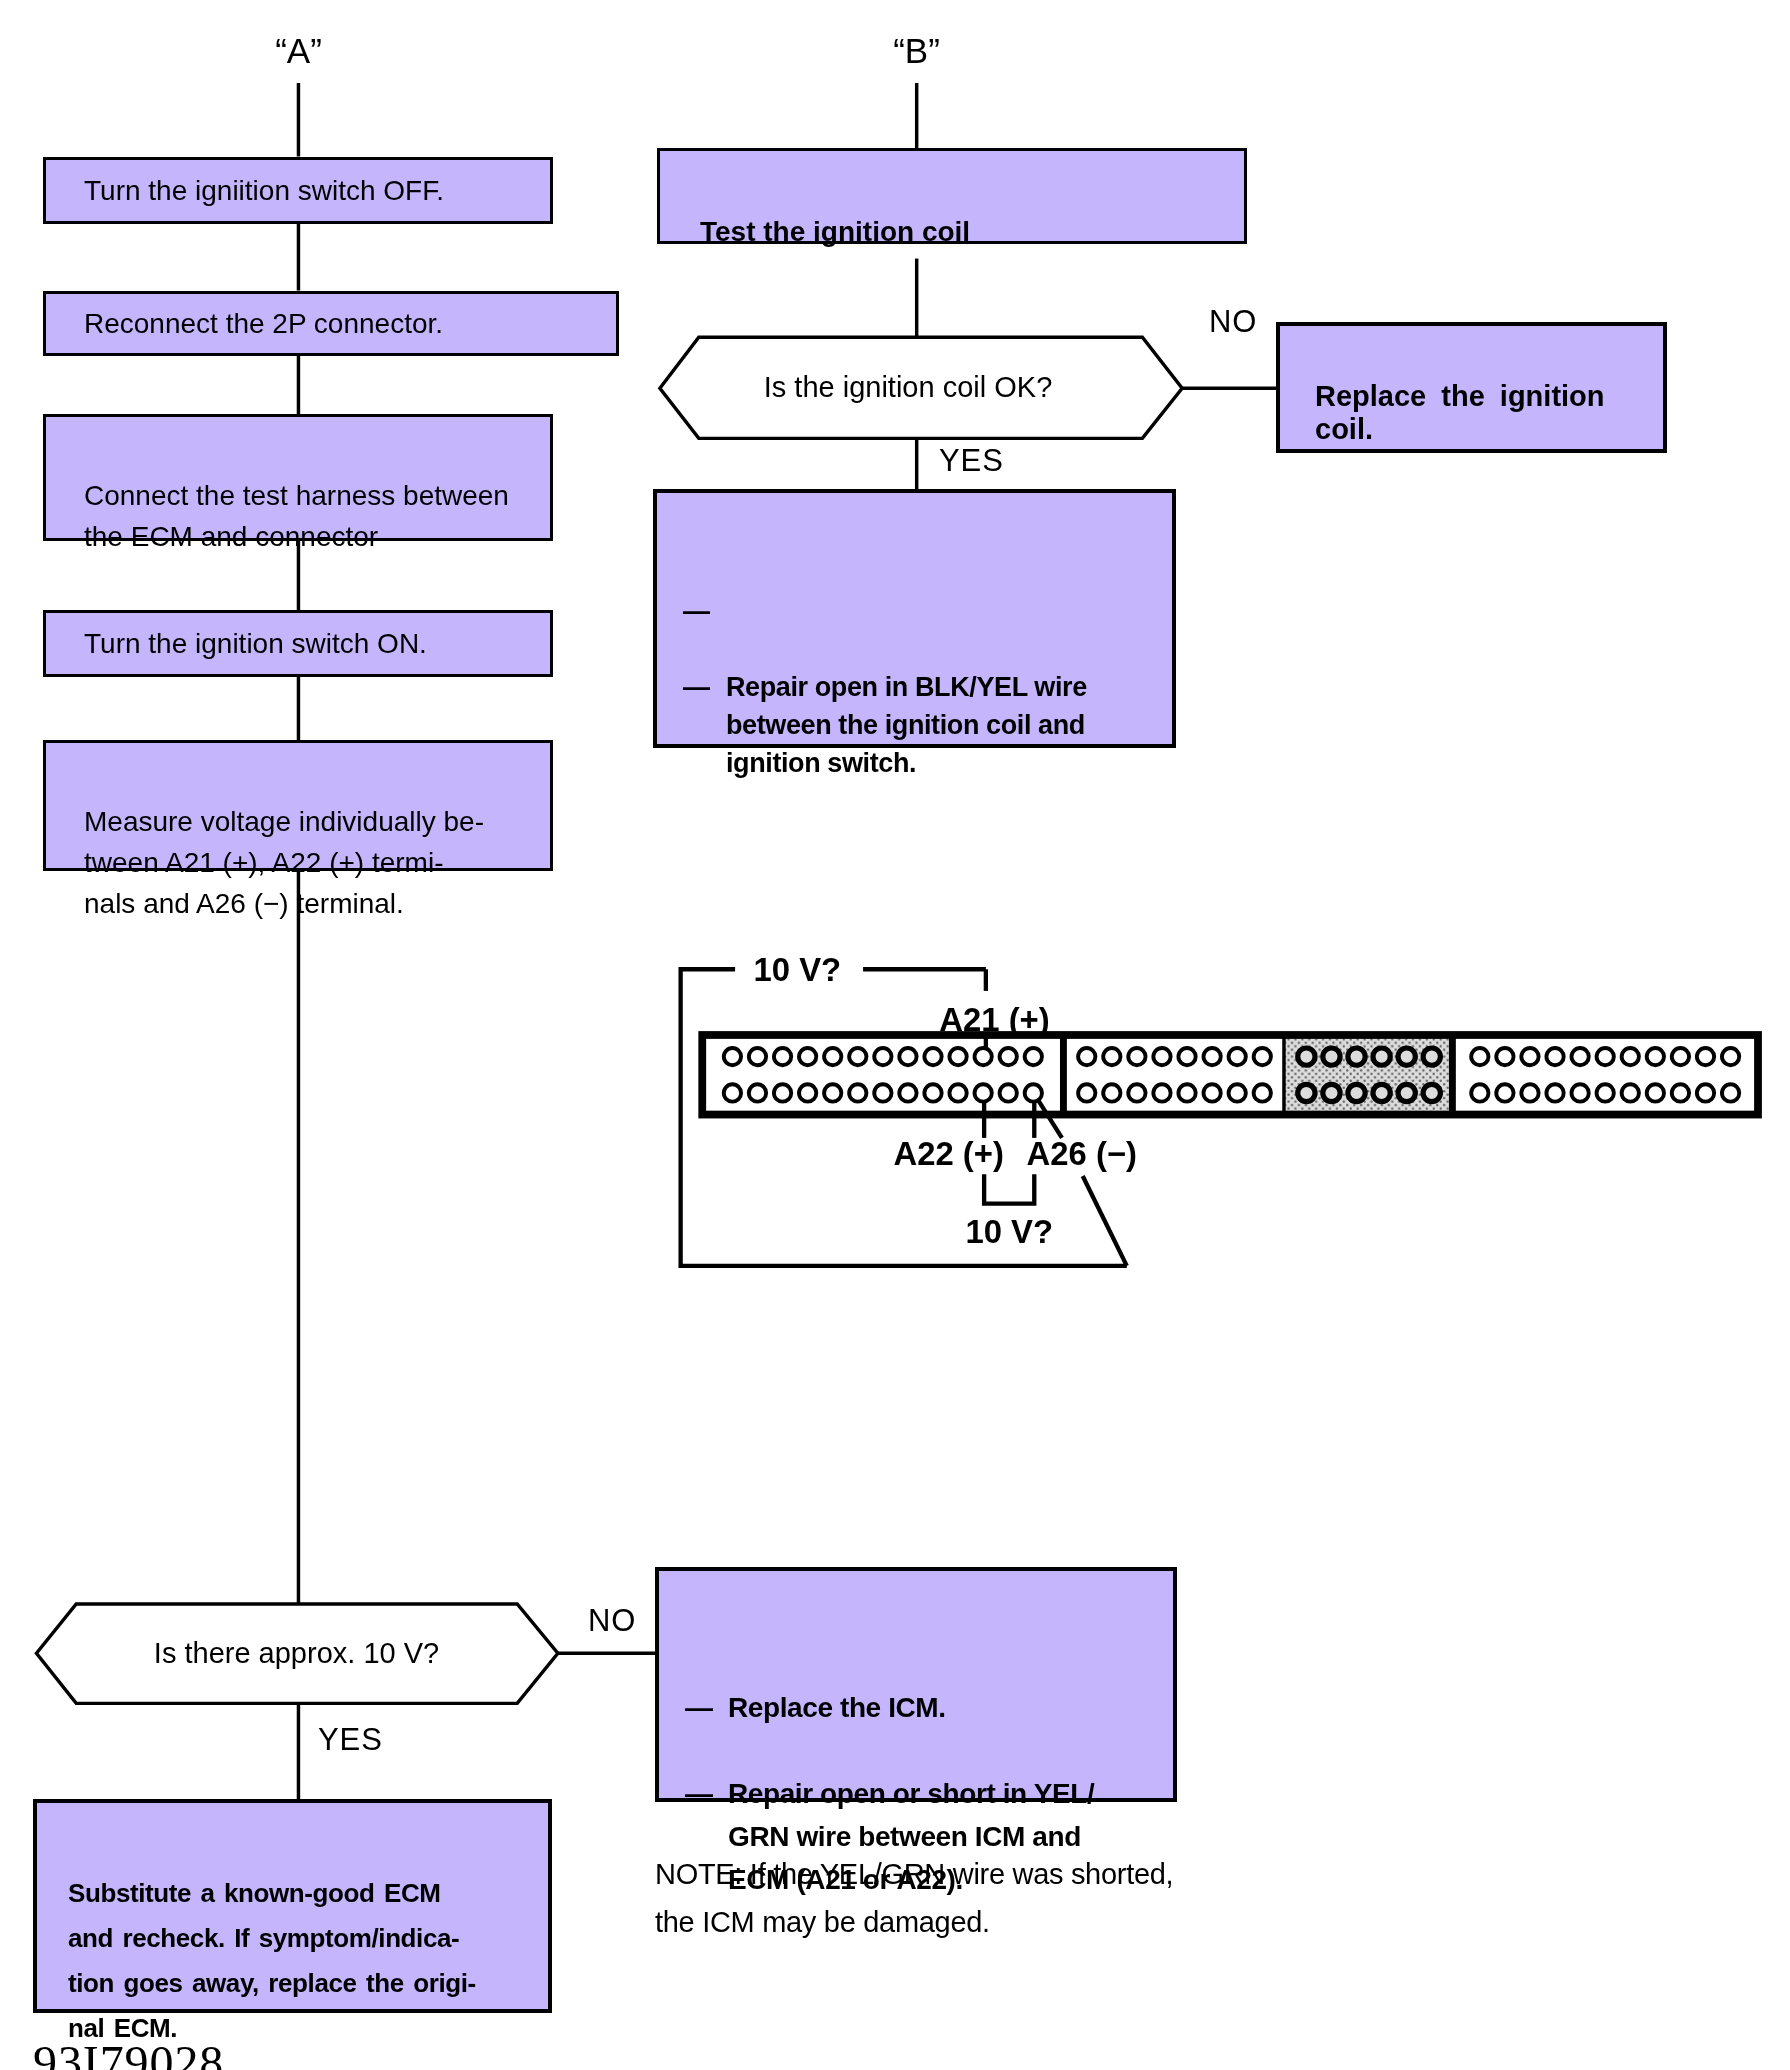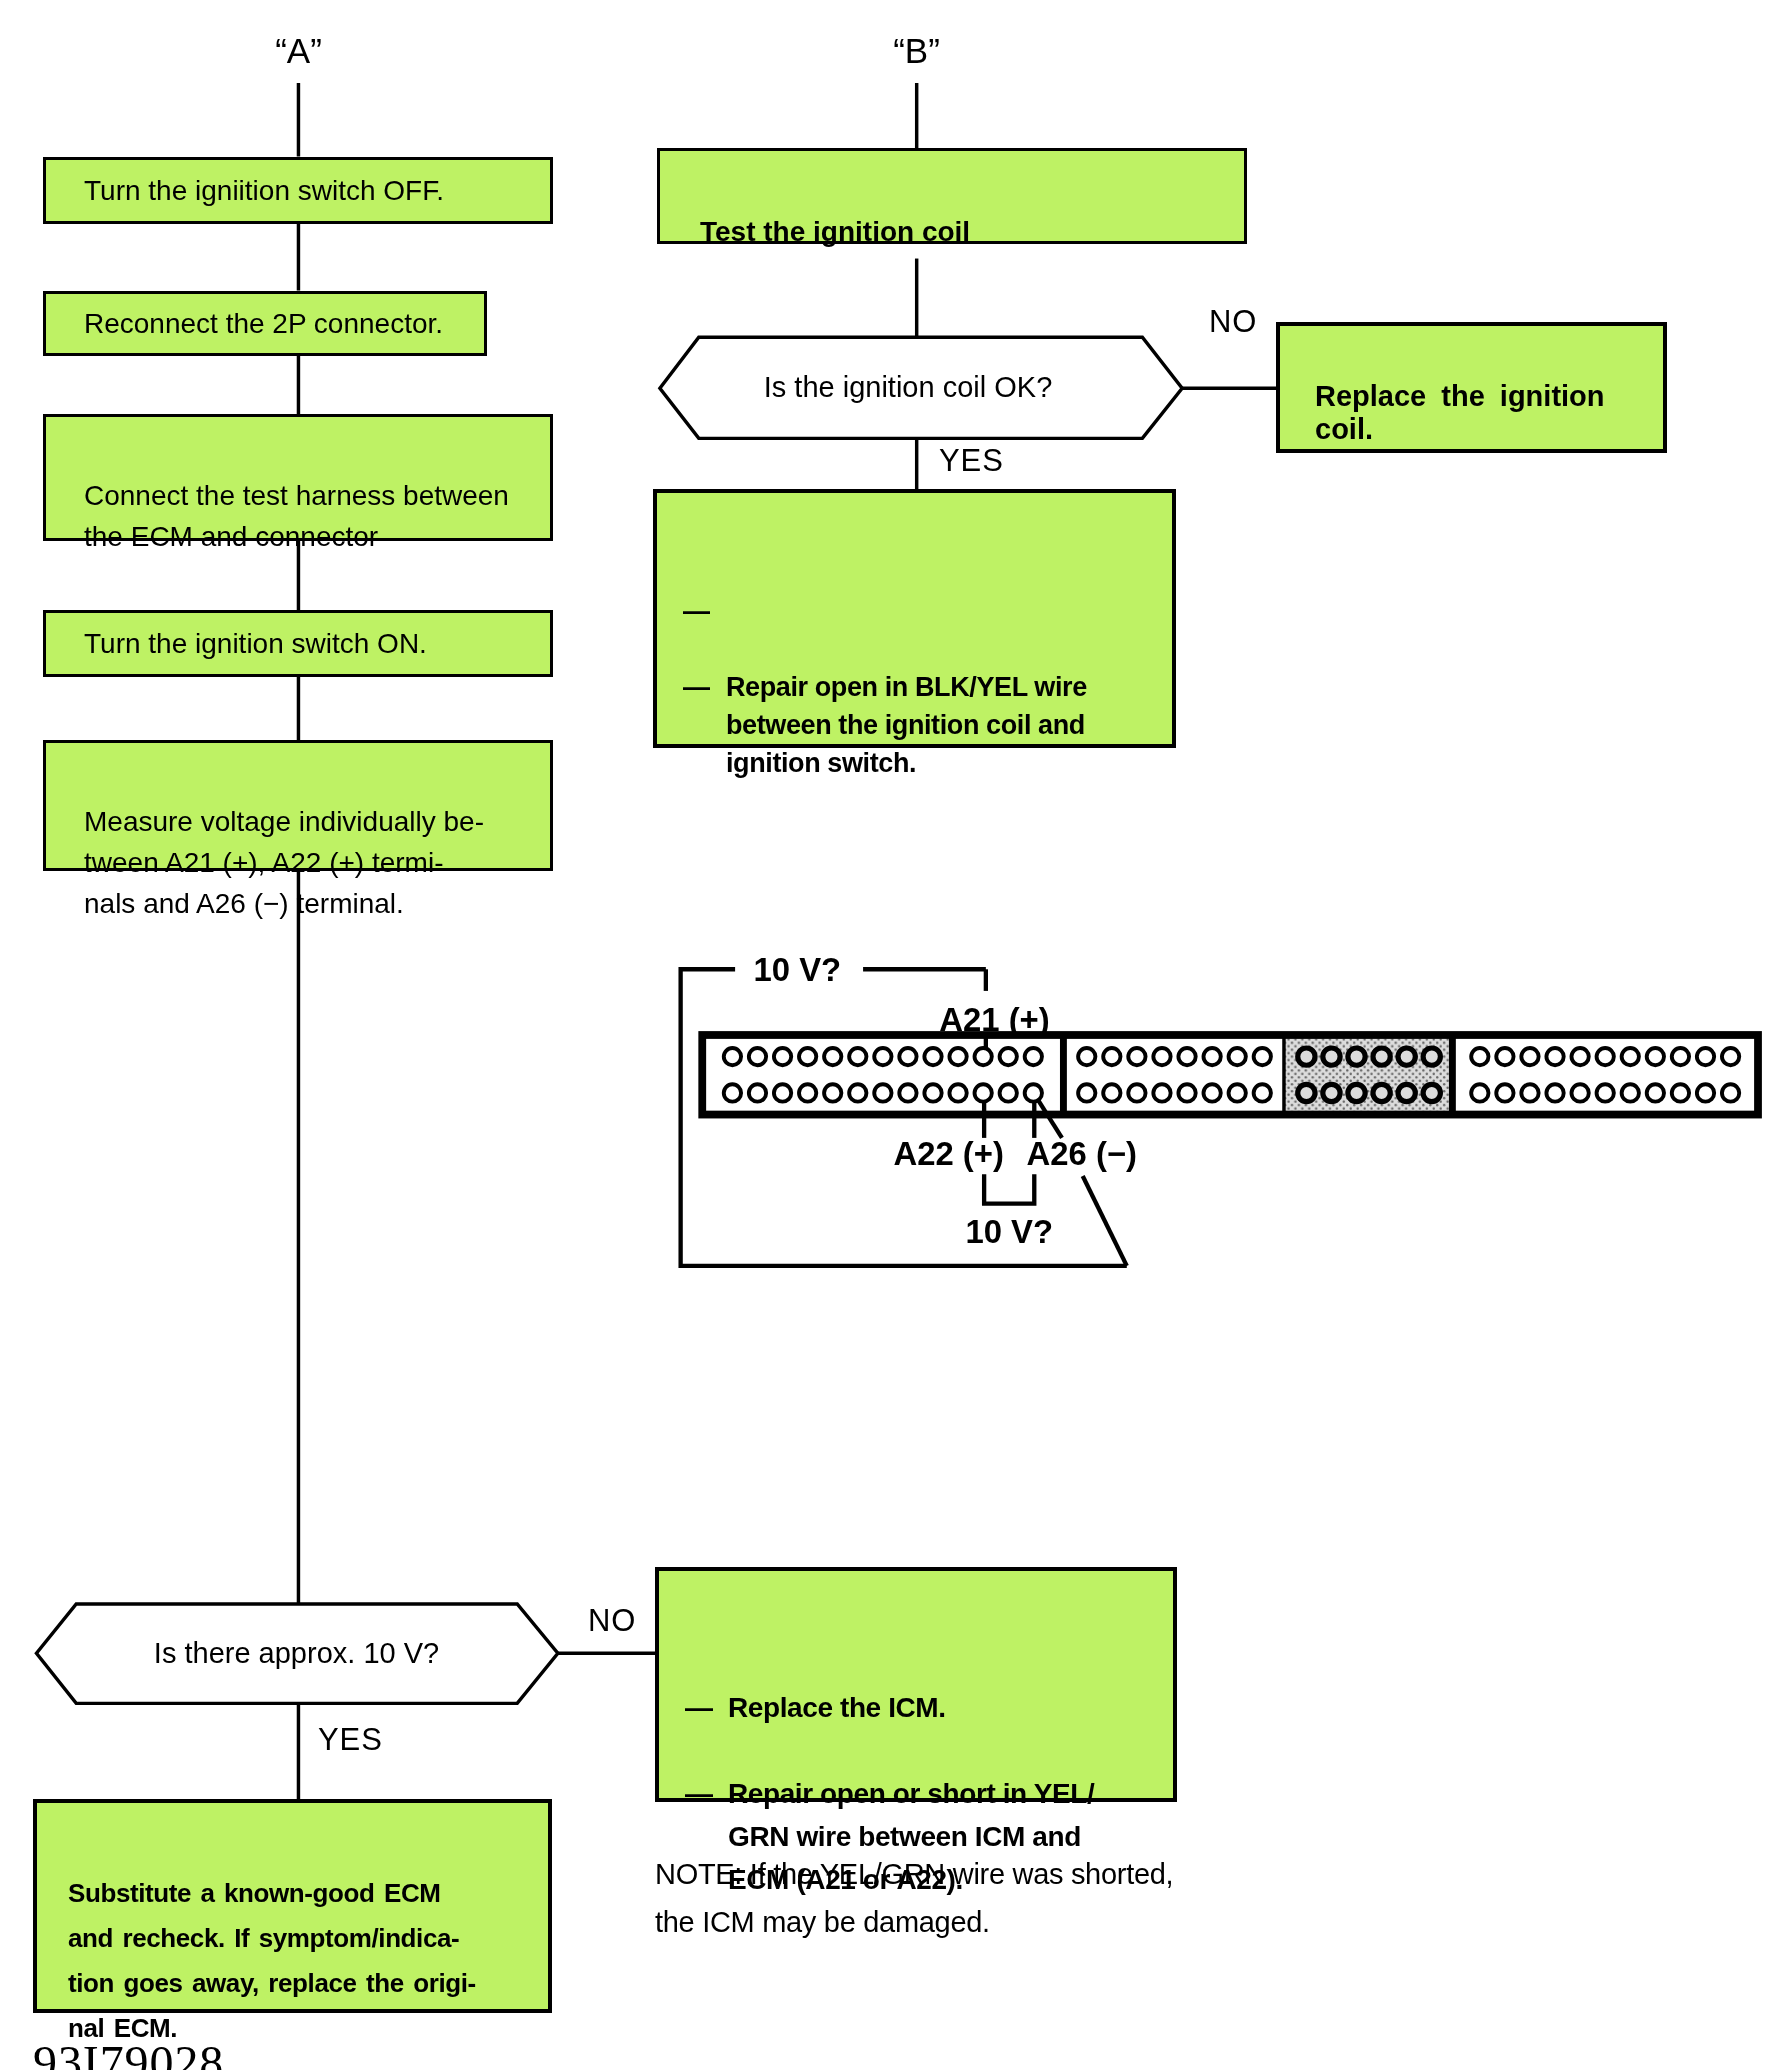--- a/index.html
+++ b/index.html
@@ -1,19 +1,19 @@
 <!DOCTYPE html>
 <html style="font-size:14px"><head>
 <meta charset="utf-8">
 <style>
   html,body{margin:0;padding:0;background:#fff;}
   .page{position:relative;width:1791px;height:2070px;background:#fff;overflow:hidden;
         font-family:"Liberation Sans",sans-serif;color:#000;}
   .page svg{position:absolute;left:0;top:0;}
-  .box{position:absolute;background:#bef264;border:3.5px solid #000;box-sizing:border-box;
+  .box{position:absolute;background:#c4b5fd;border:3.5px solid #000;box-sizing:border-box;
        font-size:28px;line-height:41px;white-space:pre-line;}
   .box .inner{padding:17.3px 8.6px 0 38px;}
   .vcenter{display:flex;align-items:center;}
   .vcenter .inner{padding:0 8.6px 0 38px;}
   .bold-box{border-width:4.3px;font-weight:bold;}
   .bullet-row{display:flex;align-items:flex-start;}
   .bullet-row .dash{width:43px;flex:0 0 43px;}
   .bullet-row .btext{white-space:pre-line;}
   .hex-text{position:absolute;display:flex;align-items:center;justify-content:center;
             font-size:29px;}
@@ -166,21 +166,21 @@
     </g>
   </svg>
 
   <div class="branch-label" style="left:238px;top:31px;">“A”</div>
   <div class="branch-label" style="left:856px;top:31px;">“B”</div>
 
   <div class="box vcenter" style="left:43px;top:157px;width:510px;height:67px;">
     <div class="inner">Turn the igniition switch OFF.</div>
   </div>
 
-  <div class="box vcenter" style="left:43px;top:291px;width:444px;height:65px;">
+  <div class="box vcenter" style="left:43px;top:291px;width:576px;height:65px;">
     <div class="inner">Reconnect the 2P connector.</div>
   </div>
 
   <div class="box" style="left:43px;top:414px;width:510px;height:127px;">
     <div class="inner">Connect the test harness between
 the ECM and connector</div>
   </div>
 
   <div class="box vcenter" style="left:43px;top:610px;width:510px;height:67px;">
     <div class="inner">Turn the ignition switch ON.</div>

